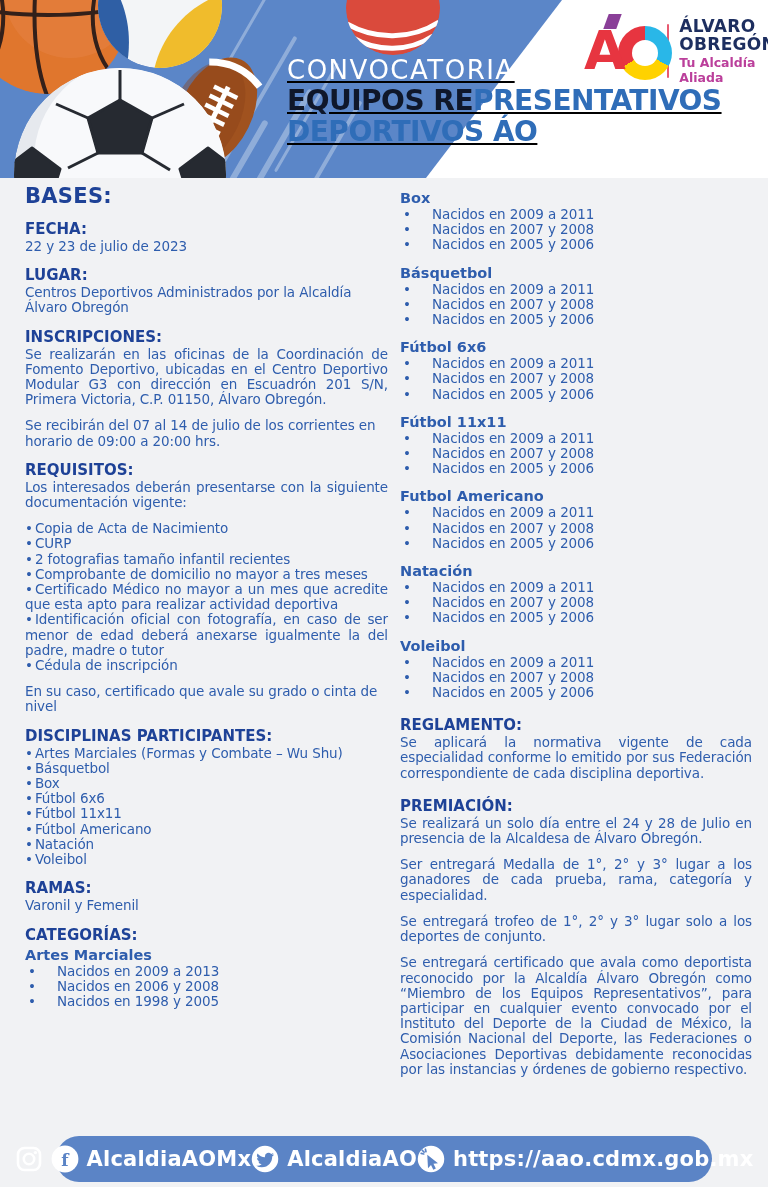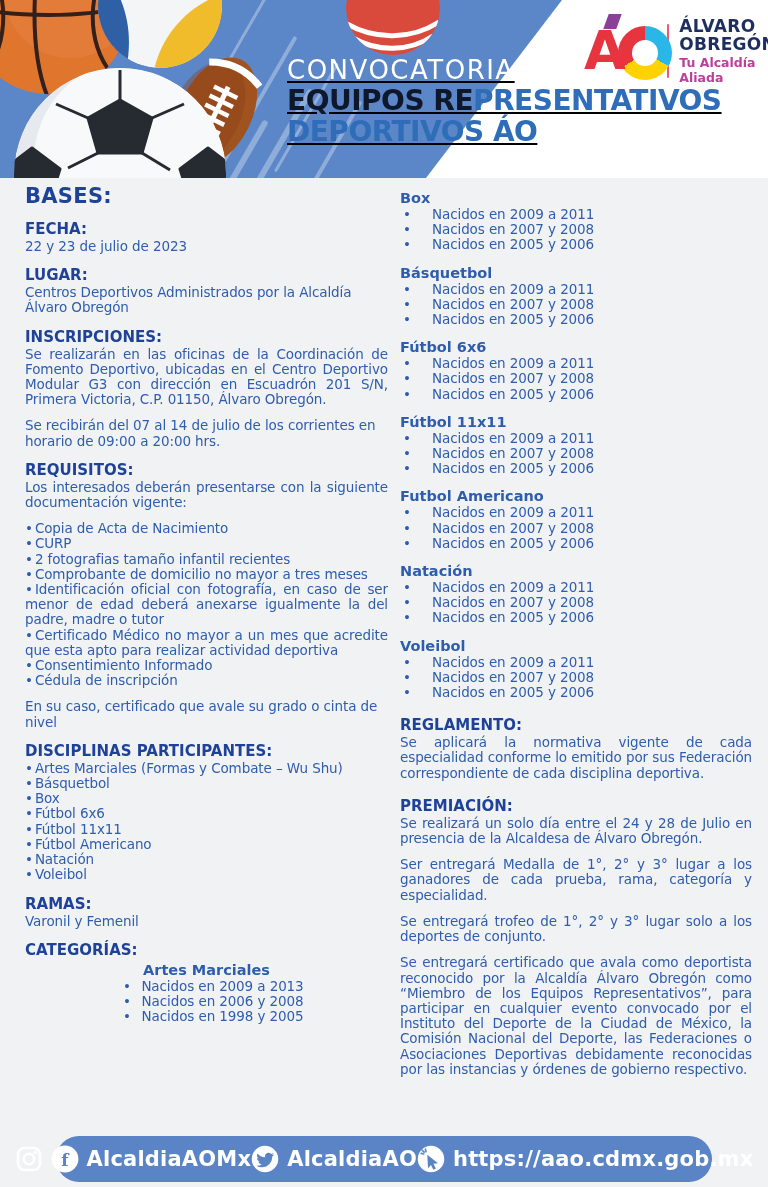--- a/index.html
+++ b/index.html
@@ -37,21 +37,21 @@
   .h-bases{font-size:21px;font-weight:800;color:#1e4297;letter-spacing:.3px;}
   .sec{margin-top:12px;}
   .sec-title{font-size:15px;line-height:19px;font-weight:800;color:#1e4297;}
   .p,.li{font-size:13.5px;line-height:15.2px;color:#2e5dad;letter-spacing:-.1px;}
   .just{text-align:justify;}
   .mt{margin-top:11px;}
   .tight .li::before{content:"•";margin-right:2px;}
   .group{margin-bottom:12px;}
   .group-name{font-size:14.5px;line-height:17px;font-weight:600;color:#2e5dad;}
   .group .li::before{content:"•";display:inline-block;width:29px;padding-left:3px;}
-  .cat-groups .group{margin-bottom:16px;margin-top:2px;text-align:center;}
+  .cat-groups .group{margin-bottom:16px;margin-top:2px;}
 
   
   .footer{position:absolute;left:56px;top:1136px;width:656px;height:46px;background:#5b84c6;
           border-radius:24px;display:flex;align-items:center;justify-content:center;color:#fff;}
   .f-item{display:flex;align-items:center;gap:8px;}
   .f-handle{font-size:21px;font-weight:800;letter-spacing:.2px;}
   .f-gap{width:24px;}
   .f-icon{display:block;}
 </style>
 </head>
@@ -190,23 +190,22 @@
     </div>
 
     <div class="sec">
       <div class="sec-title">REQUISITOS:</div>
       <div class="p just">Los interesados deberán presentarse con la siguiente documentación vigente:</div>
       <div class="tight just mt">
           <div class="li">Copia de Acta de Nacimiento</div>
           <div class="li">CURP</div>
           <div class="li">2 fotografias tamaño infantil recientes</div>
           <div class="li">Comprobante de domicilio no mayor a tres meses</div>
+          <div class="li">Certificado Médico no mayor a un mes que acredite que esta apto para realizar actividad deportiva</div>
           <div class="li">Identificación oficial con fotografía, en caso de ser menor de edad deberá anexarse igualmente la del padre, madre o tutor</div>
-          <div class="li">Certificado Médico no mayor a un mes que acredite que esta apto para realizar actividad deportiva</div>
-          <div class="li">Consentimiento Informado</div>
           <div class="li">Cédula de inscripción</div>
         </div>
       <div class="p mt">En su caso, certificado que avale su grado o cinta de nivel</div>
     </div>
 
     <div class="sec">
       <div class="sec-title">DISCIPLINAS PARTICIPANTES:</div>
       <div class="tight">
           <div class="li">Artes Marciales (Formas y Combate – Wu Shu)</div>
           <div class="li">Básquetbol</div>

